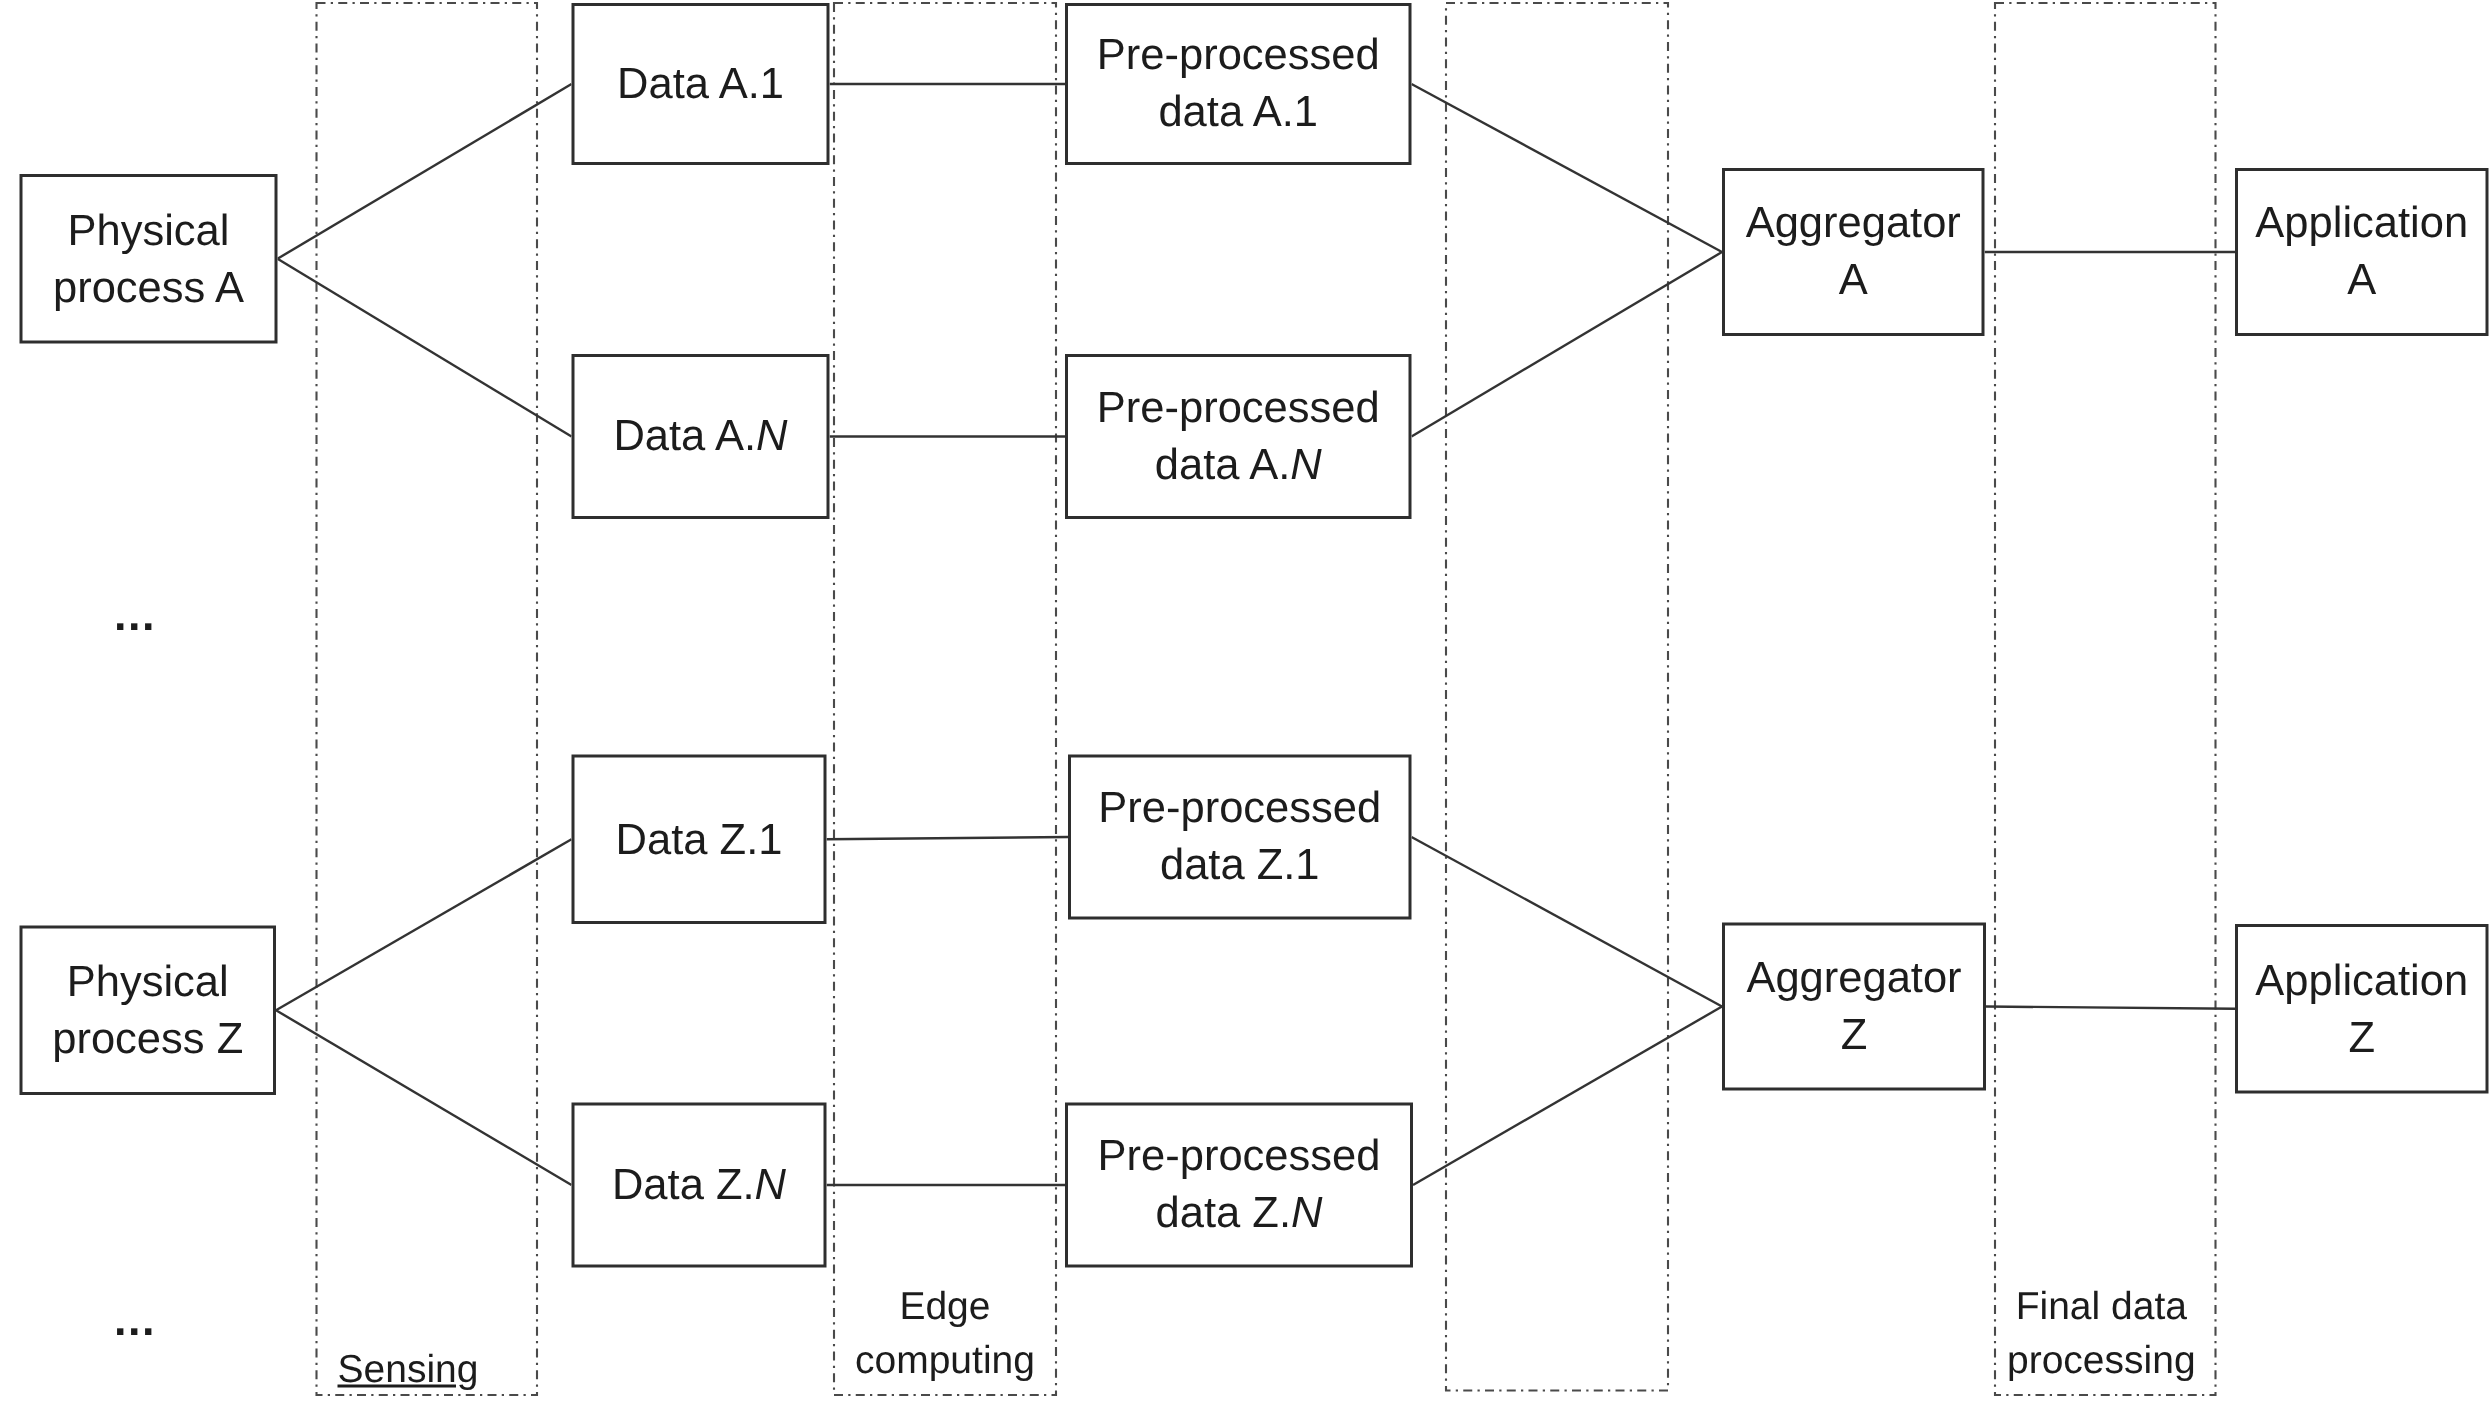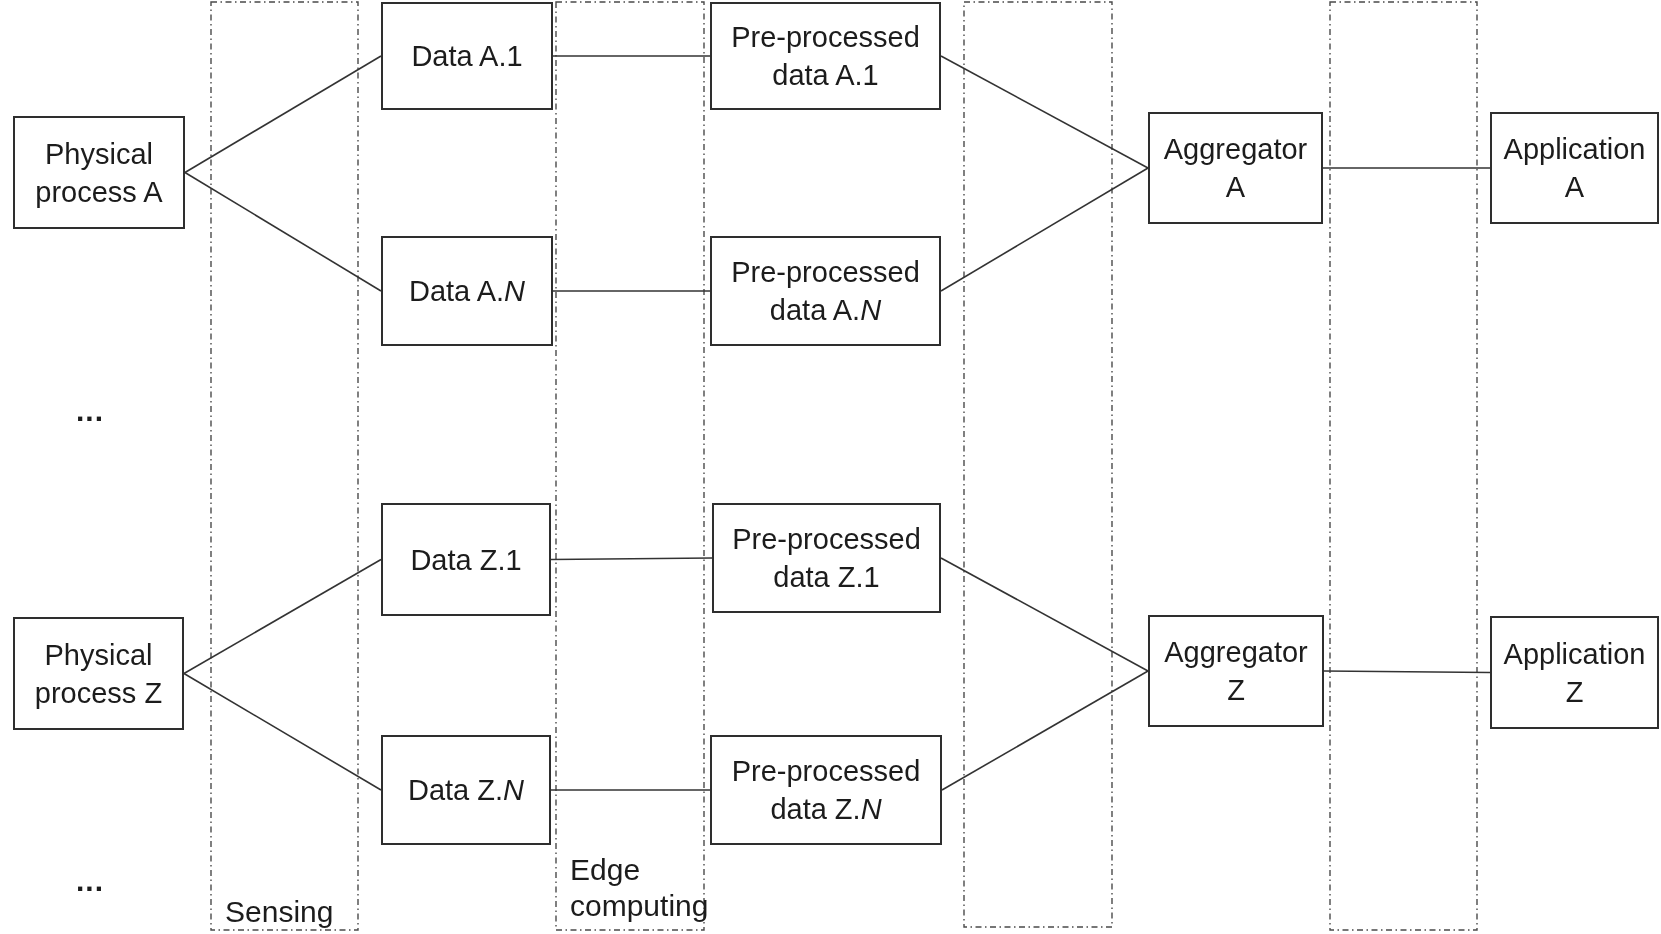--- a/index.html
+++ b/index.html
@@ -24,24 +24,24 @@
     justify-content:center;
     text-align:center;
     font-size:29px;
     line-height:38px;
     white-space:nowrap;
   }
   .bl{min-height:0;}
   .it{font-style:italic;}
   .region-label{
     position:absolute;
-    font-size:30px;
+    font-size:26px;
     line-height:36px;
     white-space:nowrap;
-    text-align:left;
+    text-align:center;
   }
   .dots{
     position:absolute;
     font-size:30px;
     line-height:30px;
     letter-spacing:1px;
     font-weight:600;
   }
 </style>
 </head>
@@ -120,25 +120,29 @@
   </div>
   <div class="node" style="left: 1490px; top: 112px; width: 169px; height: 112px;">
     <div class="bl"><span>Application</span><span class="it"></span></div>
     <div class="bl"><span>A</span><span class="it"></span></div>
   </div>
   <div class="node" style="left: 1490px; top: 616px; width: 169px; height: 113px;">
     <div class="bl"><span>Application</span><span class="it"></span></div>
     <div class="bl"><span>Z</span><span class="it"></span></div>
   </div>
 
-  <div class="region-label" style="left: 225px; top: 894px;">
+  <div class="region-label" style="left: 225px; top: 894px; text-decoration: underline;">
     <div>Sensing</div>
     <div></div>
   </div>
   <div class="region-label" style="left: 570px; top: 852px;">
     <div>Edge</div>
     <div>computing</div>
+  </div>
+  <div class="region-label" style="left: 1338px; top: 852px;">
+    <div>Final data</div>
+    <div>processing</div>
   </div>
 
   <div class="dots" style="left: 76px; top: 396px;">...</div>
   <div class="dots" style="left: 76px; top: 866px;">...</div>
 
 </div>
 
 </body></html>

